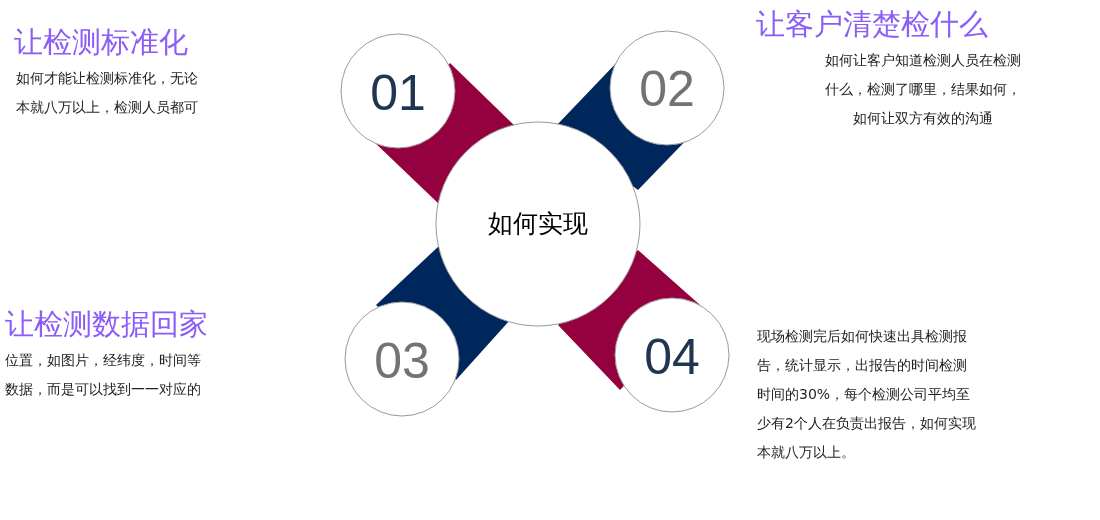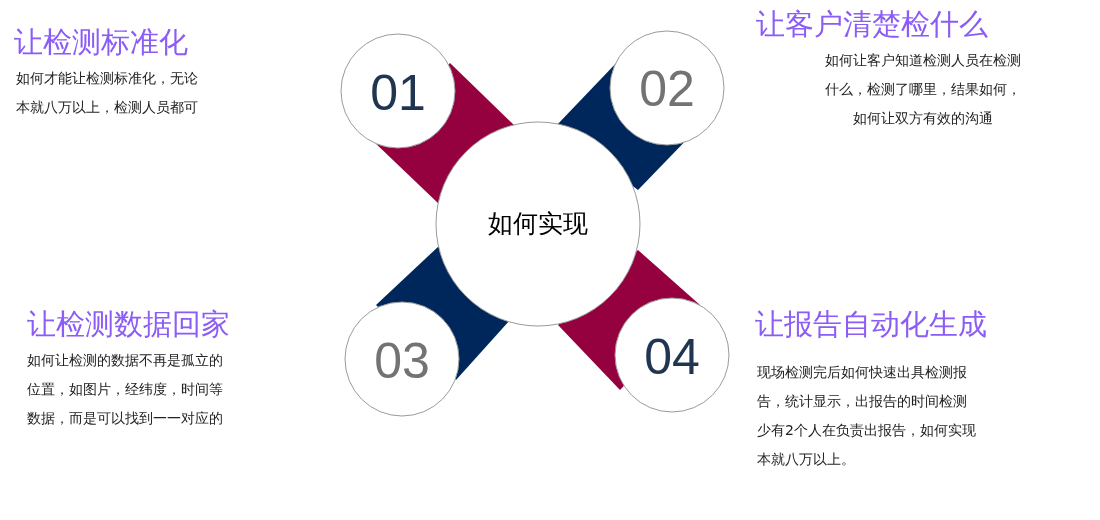--- a/index.html
+++ b/index.html
@@ -50,31 +50,30 @@
 
   <div class="block" style="left:756px; top:6px; width:330px;font-family:Liberation Serif, serif;">
     <div class="title">让客户清楚检什么</div>
     <div class="desc" style="margin-left:4px;text-align:center;">
       <div>如何让客户知道检测人员在检测</div>
       <div>什么，检测了哪里，结果如何，</div>
       <div>如何让双方有效的沟通</div>
     </div>
   </div>
 
-  <div class="block" style="left:27px; top:306px; width:320px;">
+  <div class="block" style="left:5px; top:306px; width:320px;">
     <div class="title">让检测数据回家</div>
     <div class="desc">
-      <div>如何让检测的数据不再是孤立的</div>
       <div>位置，如图片，经纬度，时间等</div>
       <div>数据，而是可以找到一一对应的</div>
     </div>
   </div>
 
   <div class="block" style="left:755px; top:306px; width:345px;">
-    <div class="title">让报告自动化生成</div>
     <div class="desc" style="margin-left:2px;margin-top:16px;">
       <div>现场检测完后如何快速出具检测报</div>
       <div>告，统计显示，出报告的时间检测</div>
+      <div>时间的30%，每个检测公司平均至</div>
       <div>少有2个人在负责出报告，如何实现</div>
       <div>本就八万以上。</div>
     </div>
   </div>
 </div>
 
 </body></html>

